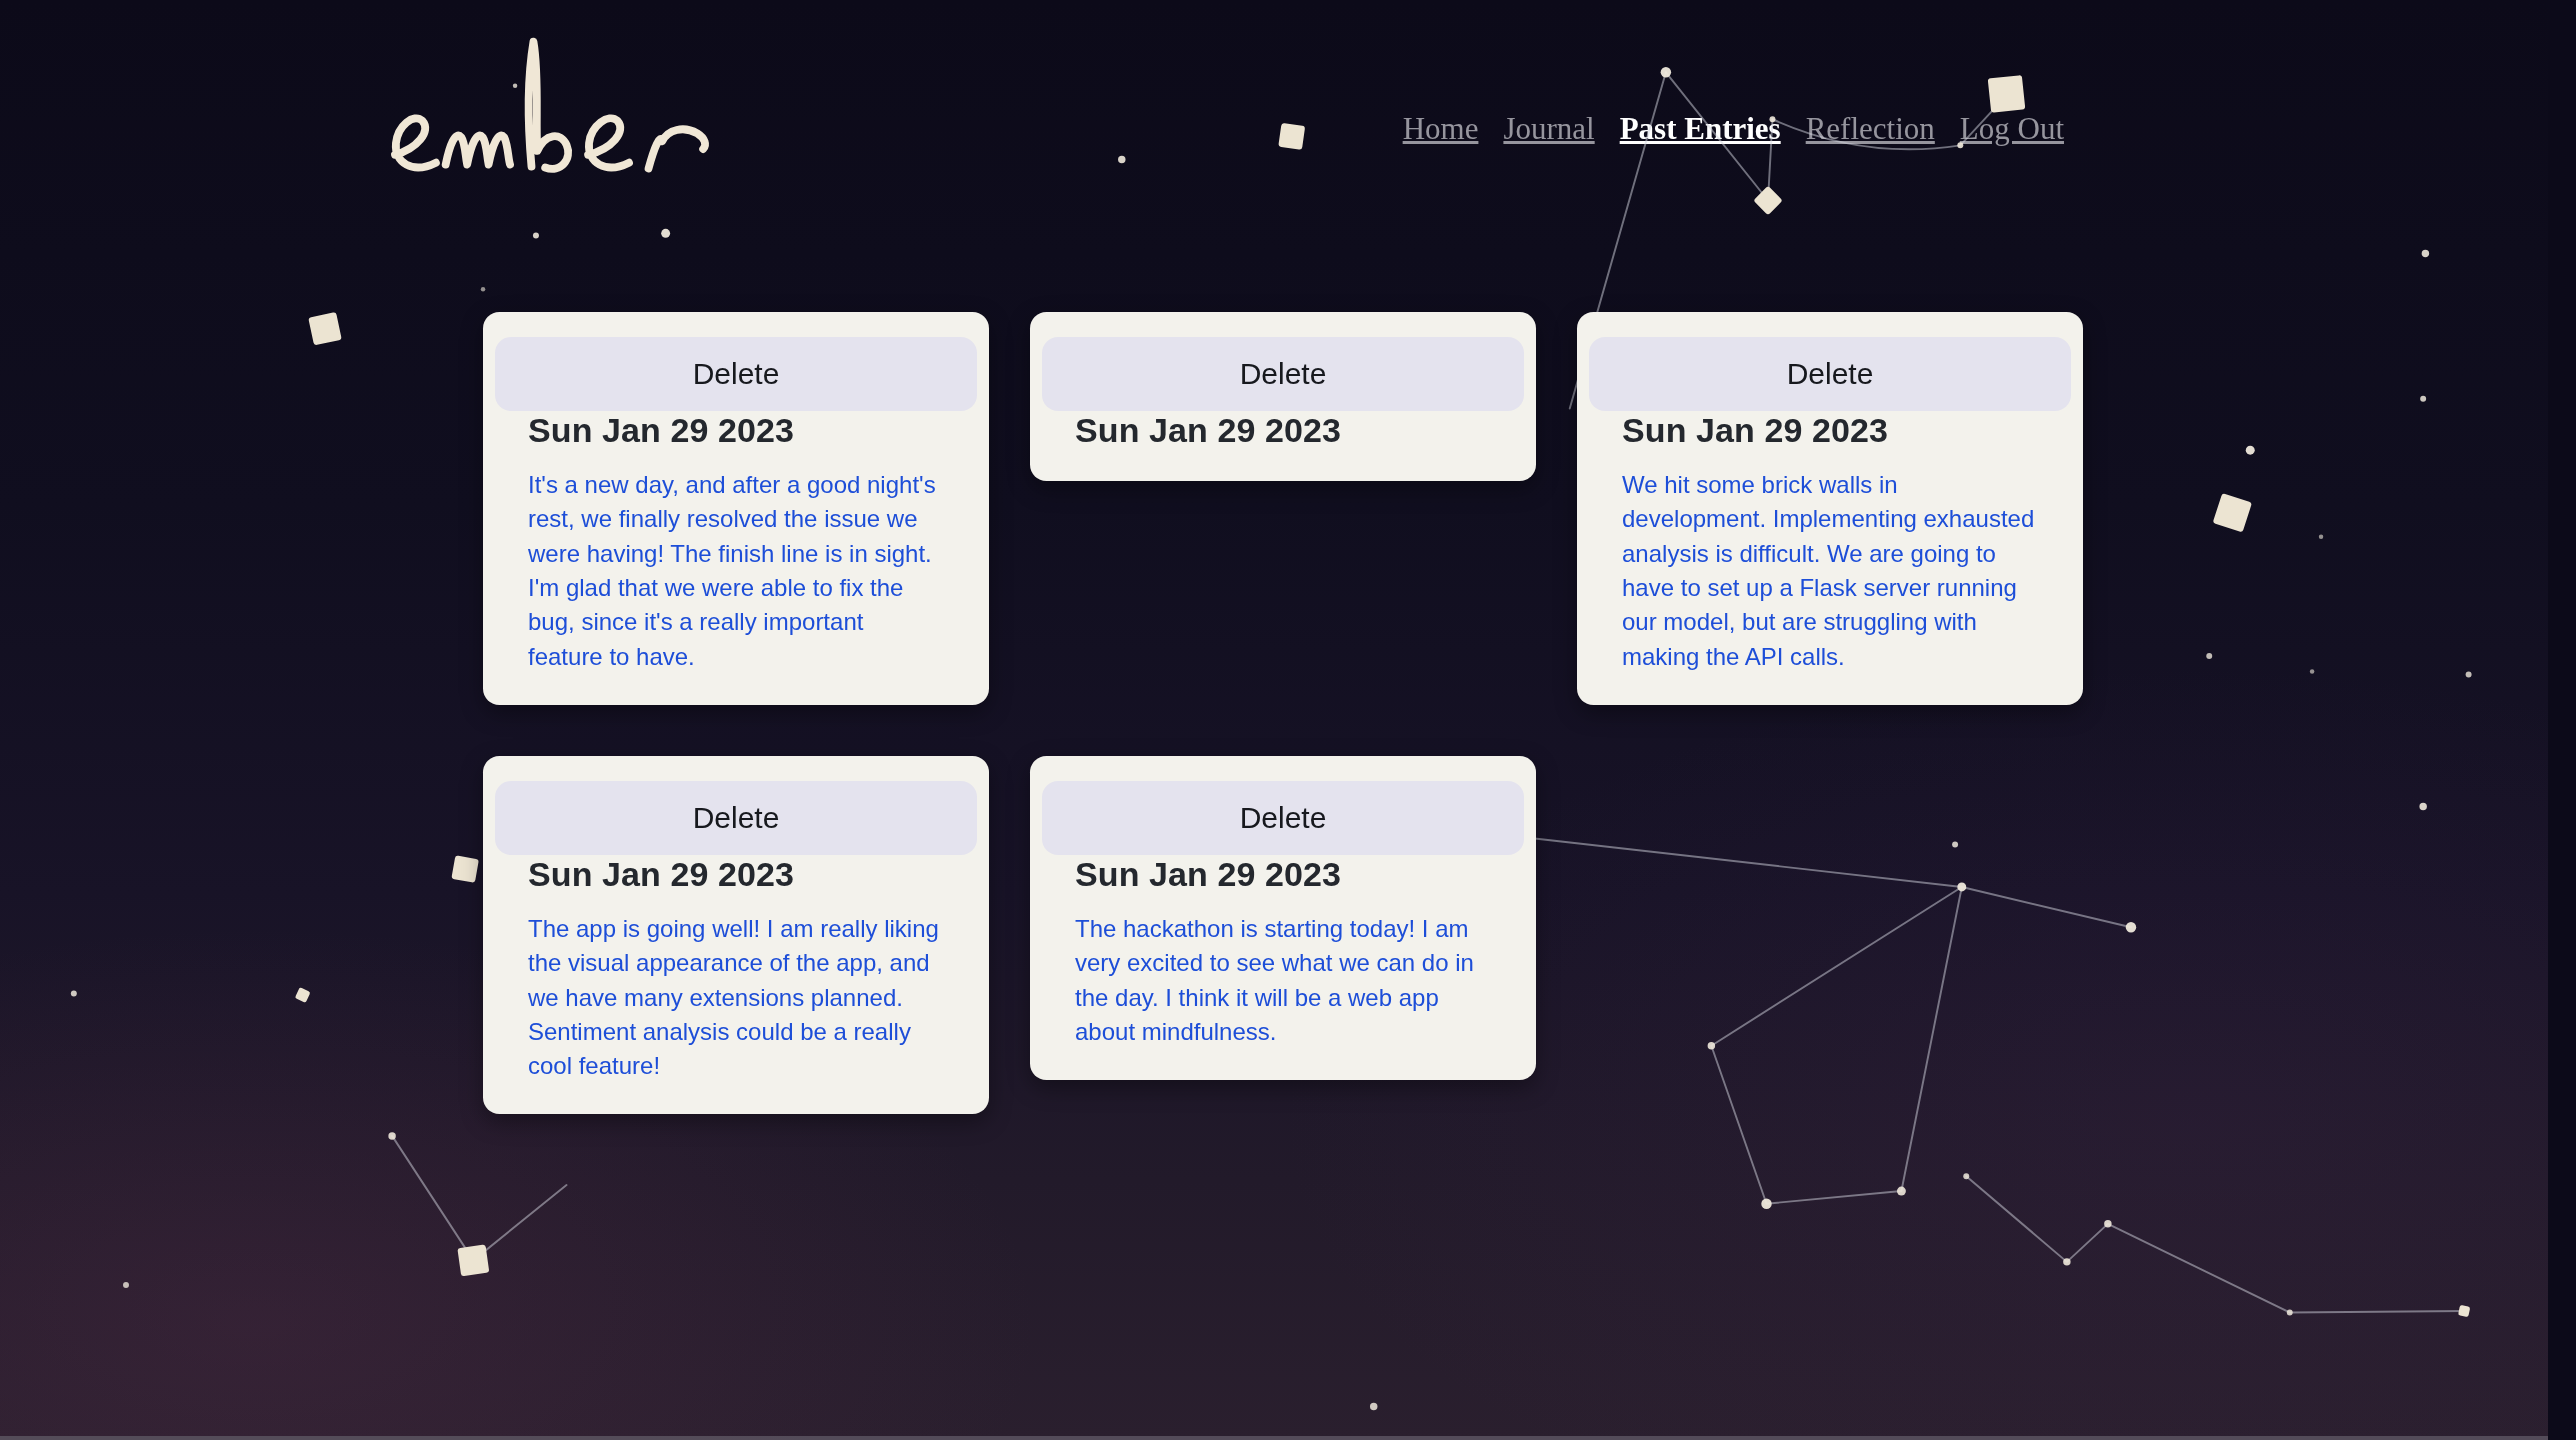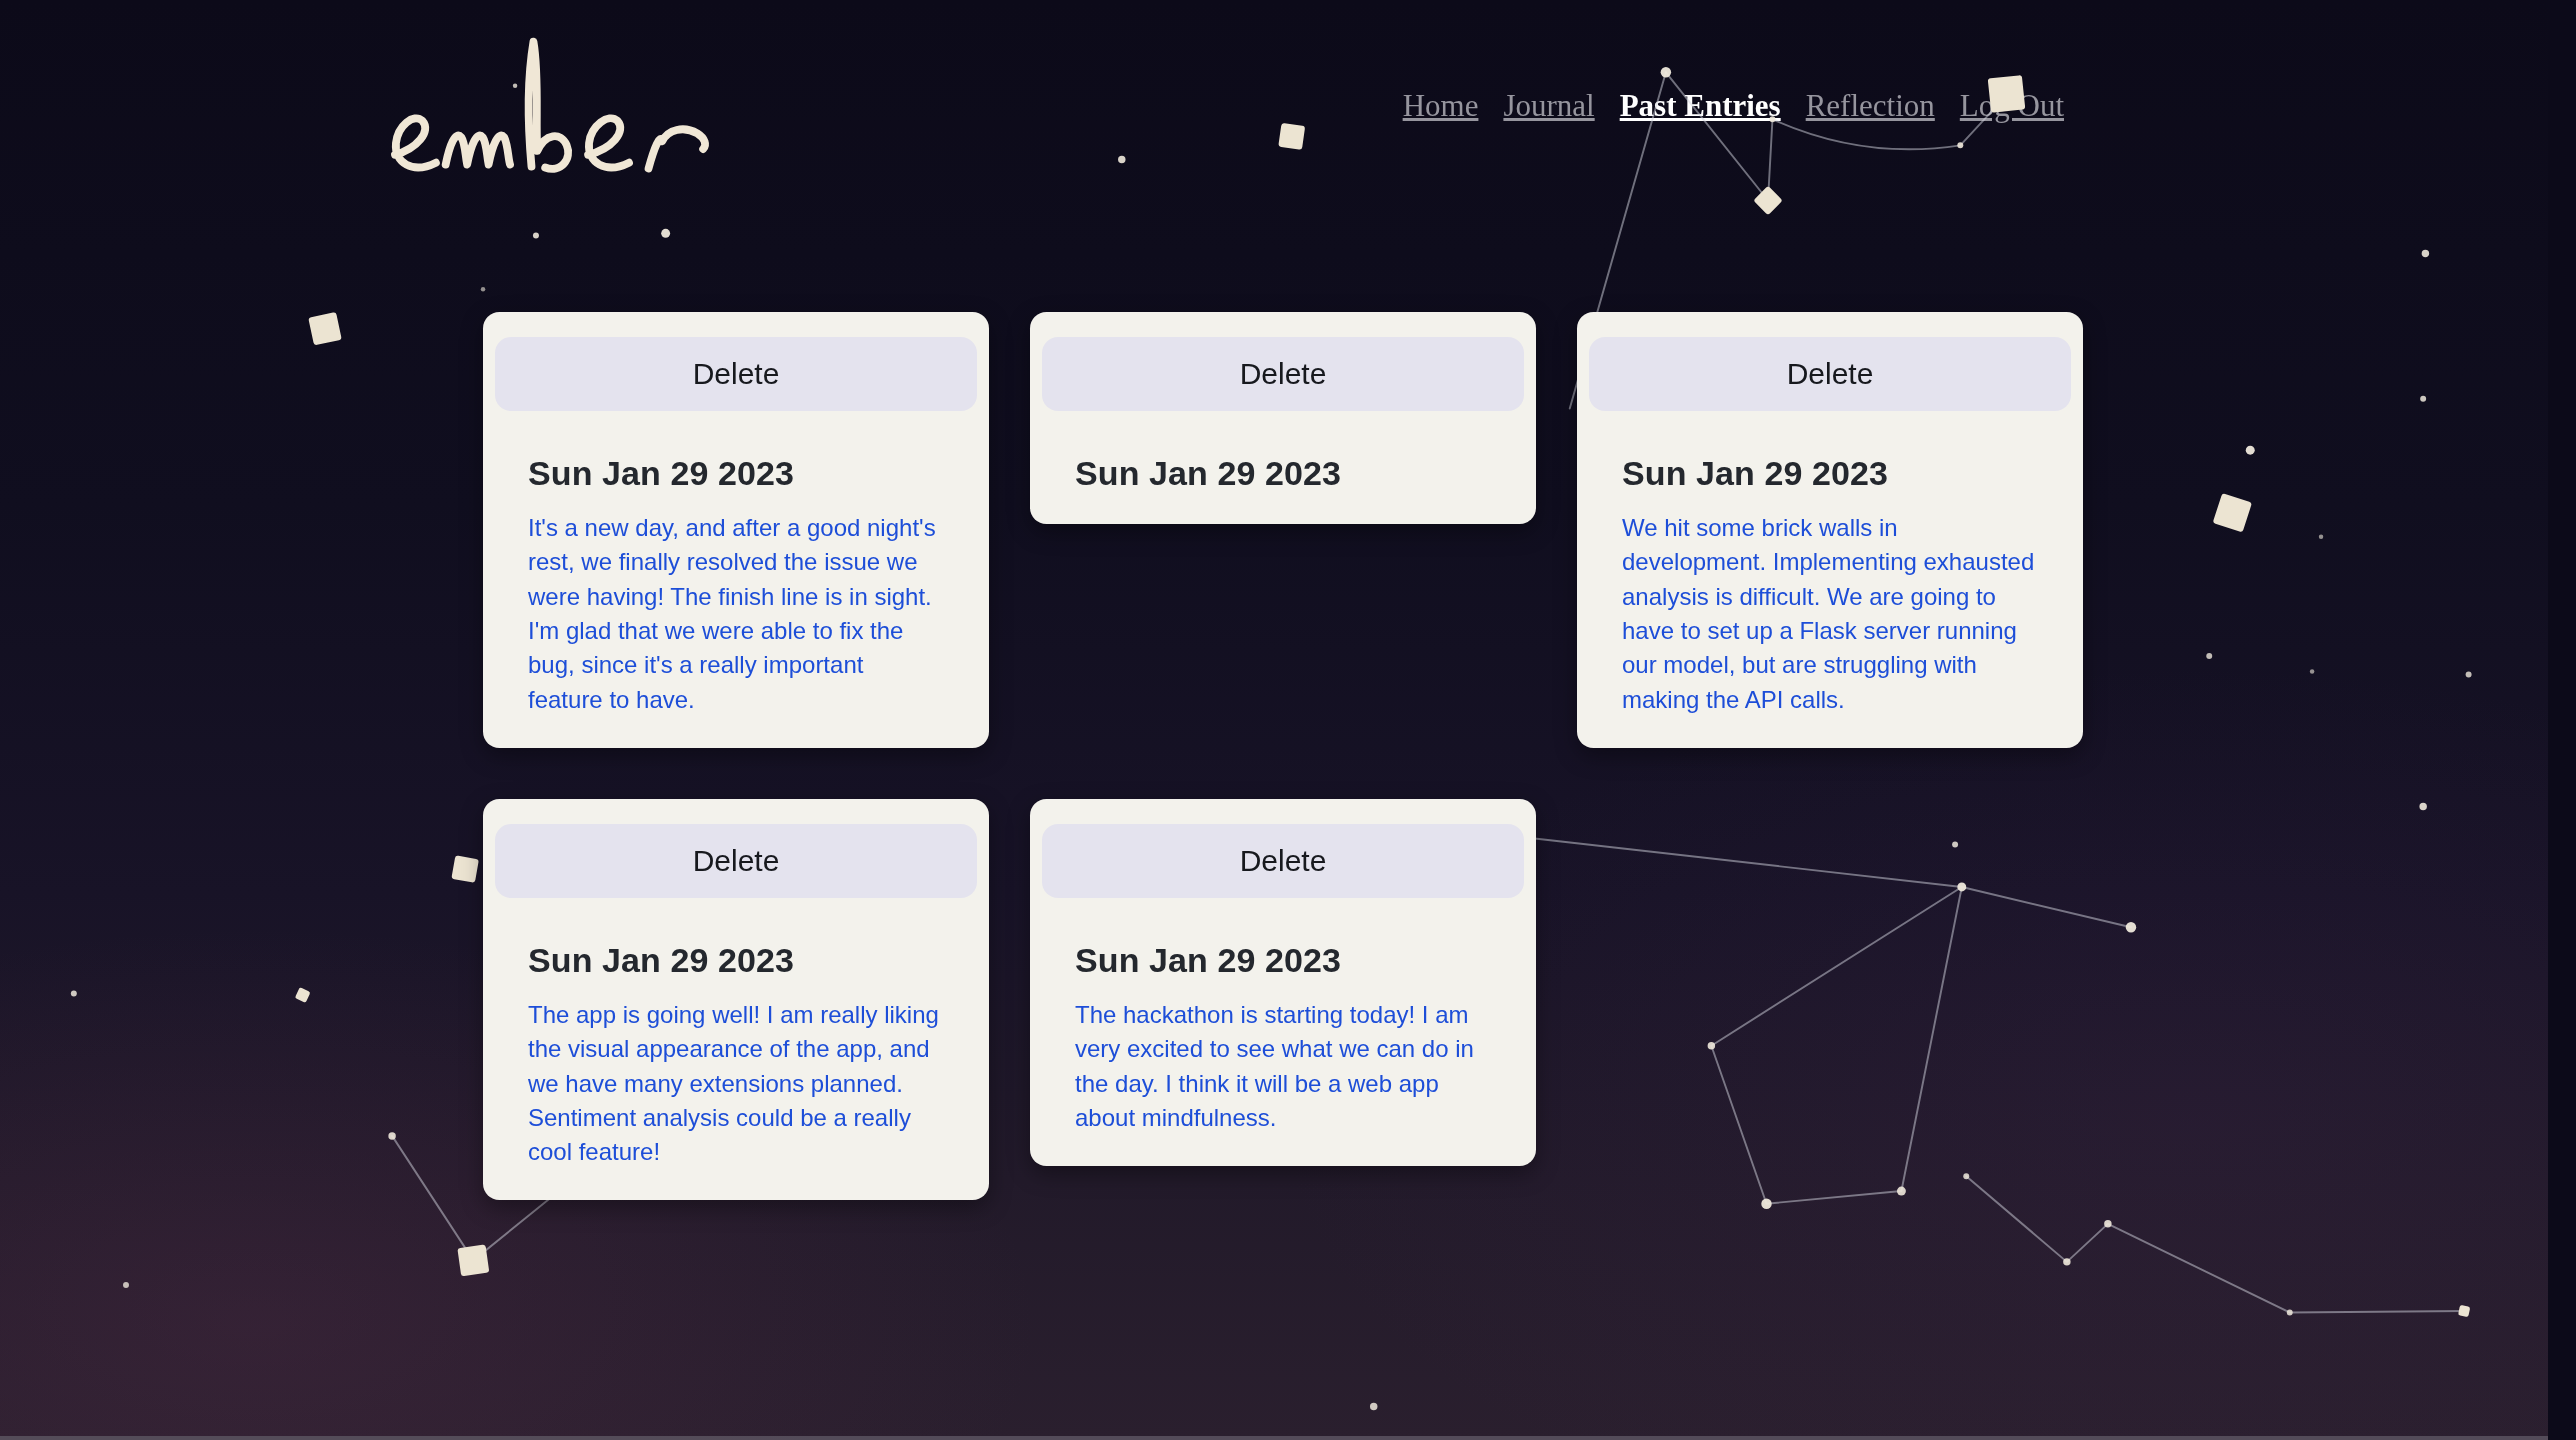--- a/index.html
+++ b/index.html
@@ -15,38 +15,38 @@
   }
   
   .logo{position:absolute;left:383px;top:30px;width:337px;height:158px;}
   .logo svg{width:100%;height:100%;display:block;}
   .visually-hidden{position:absolute;width:0.7px;height:0.7px;overflow:hidden;clip:rect(0 0 0 0);white-space:nowrap;}
   nav{
     position:absolute;top:88px;right:484px;display:flex;align-items:baseline;gap:25px;
     font-family:"Liberation Serif","DejaVu Serif",serif;font-size:31px;line-height:1.15;
   }
   .nav-item{color:#96959e;cursor:pointer;white-space:nowrap;}
-  .nav-item.active{color:#ffffff;font-weight:700;}
+  .nav-item.active{color:#ffffff;font-weight:700;margin-top:23px;}
   
   .bg-decor{position:absolute;left:0;top:0;width:2576px;height:1440px;z-index:1;pointer-events:none;}
   
   .cards{
     position:absolute;left:483px;top:312px;width:1621px;z-index:2;
     display:flex;flex-wrap:wrap;align-items:flex-start;column-gap:41px;row-gap:51px;
   }
   .card{
     width:506px;box-sizing:border-box;background:#f3f2ec;border-radius:16.4px;
     padding:25px 12px 31px;box-shadow:0 7.5px 22.4px rgba(0,0,0,0.35);
   }
   .delete-btn{
     display:block;width:100%;height:74px;border:none;border-radius:16px;
     background:#e4e3ee;color:#17191e;font-family:inherit;font-size:30px;cursor:pointer;
   }
   .card-inner{padding:0 33px;}
-  .card-date{margin-top:43px;font-size:34px;font-weight:700;color:#24282e;letter-spacing:0.1px;}
+  .card-date{font-size:34px;font-weight:700;color:#24282e;letter-spacing:0.1px;}
   .card-body{margin-top:18px;font-size:24px;line-height:1.43;color:#1d4ed8;}
   .bottom-strip{position:absolute;left:0;bottom:0;width:100%;height:3.7px;background:#5a5360;opacity:0.85;z-index:3;}
 </style>
 </head>
 <body>
 
 <div id="stage" style="transform: scale(1);">
 
   <svg class="bg-decor" viewBox="0 0 3456 1932" aria-hidden="true">
     <g stroke="#d2d3de" stroke-opacity="0.5" stroke-width="2.6" fill="none" stroke-linecap="round" stroke-linejoin="round">

